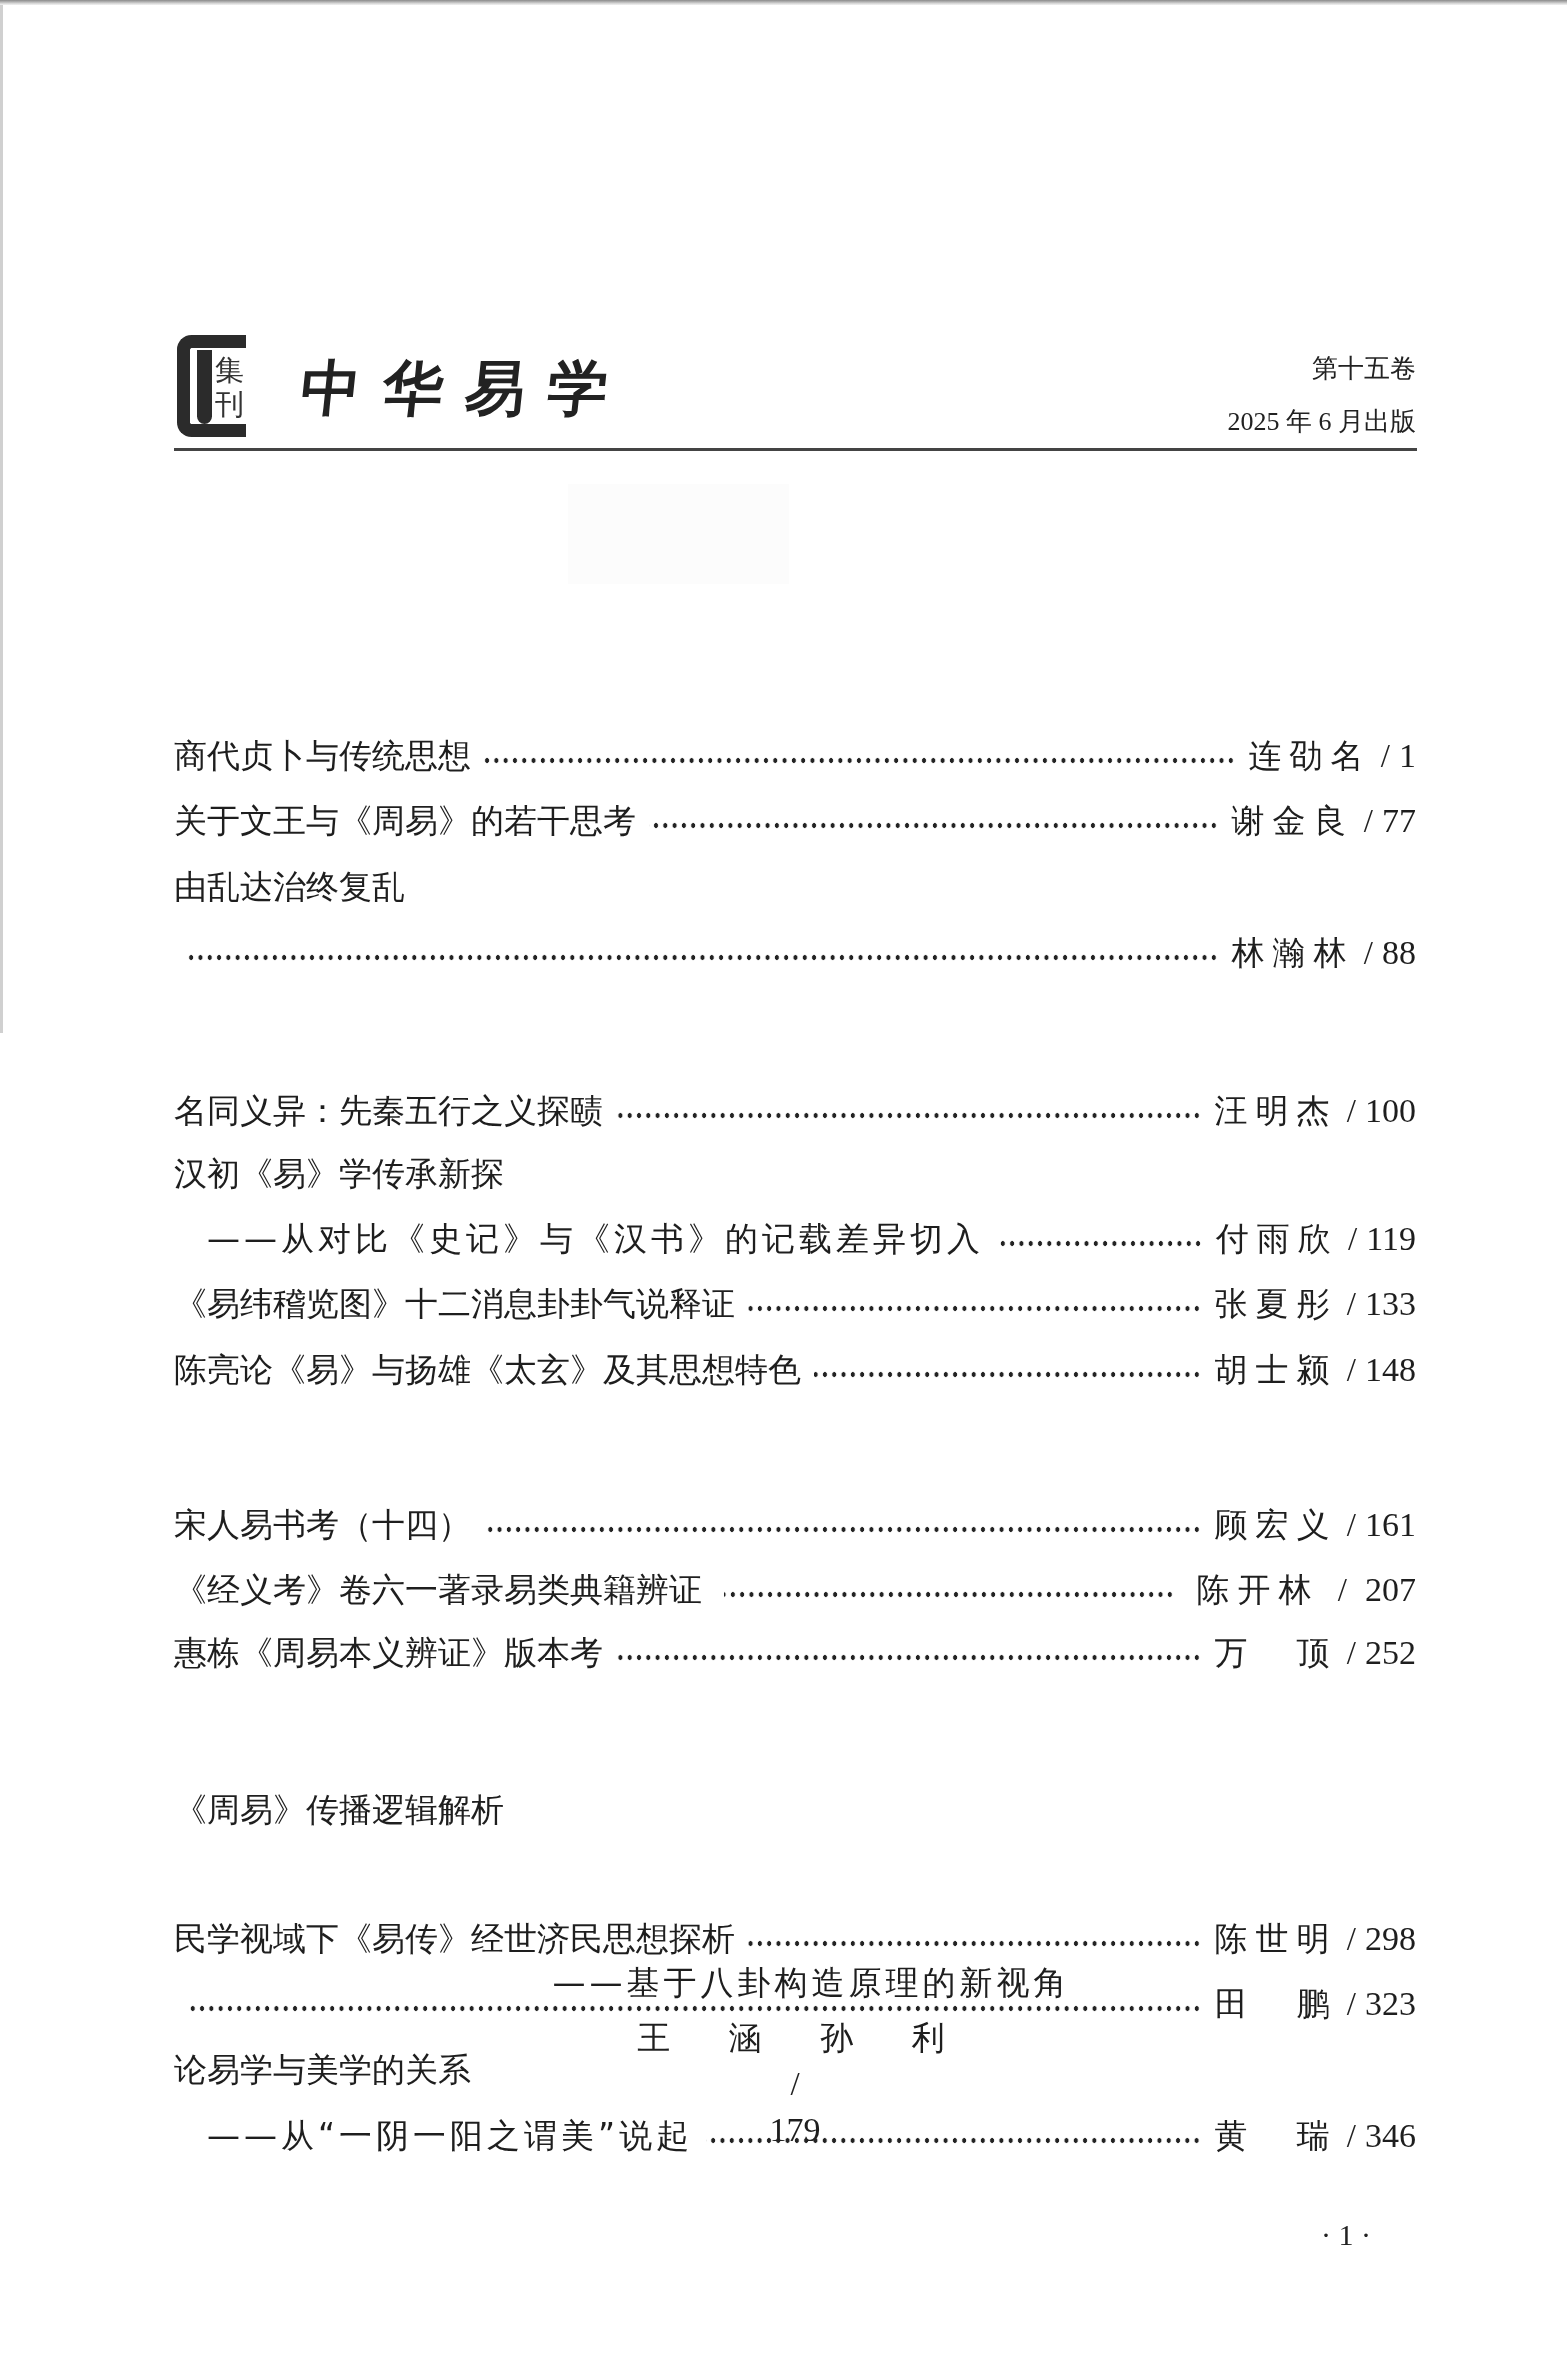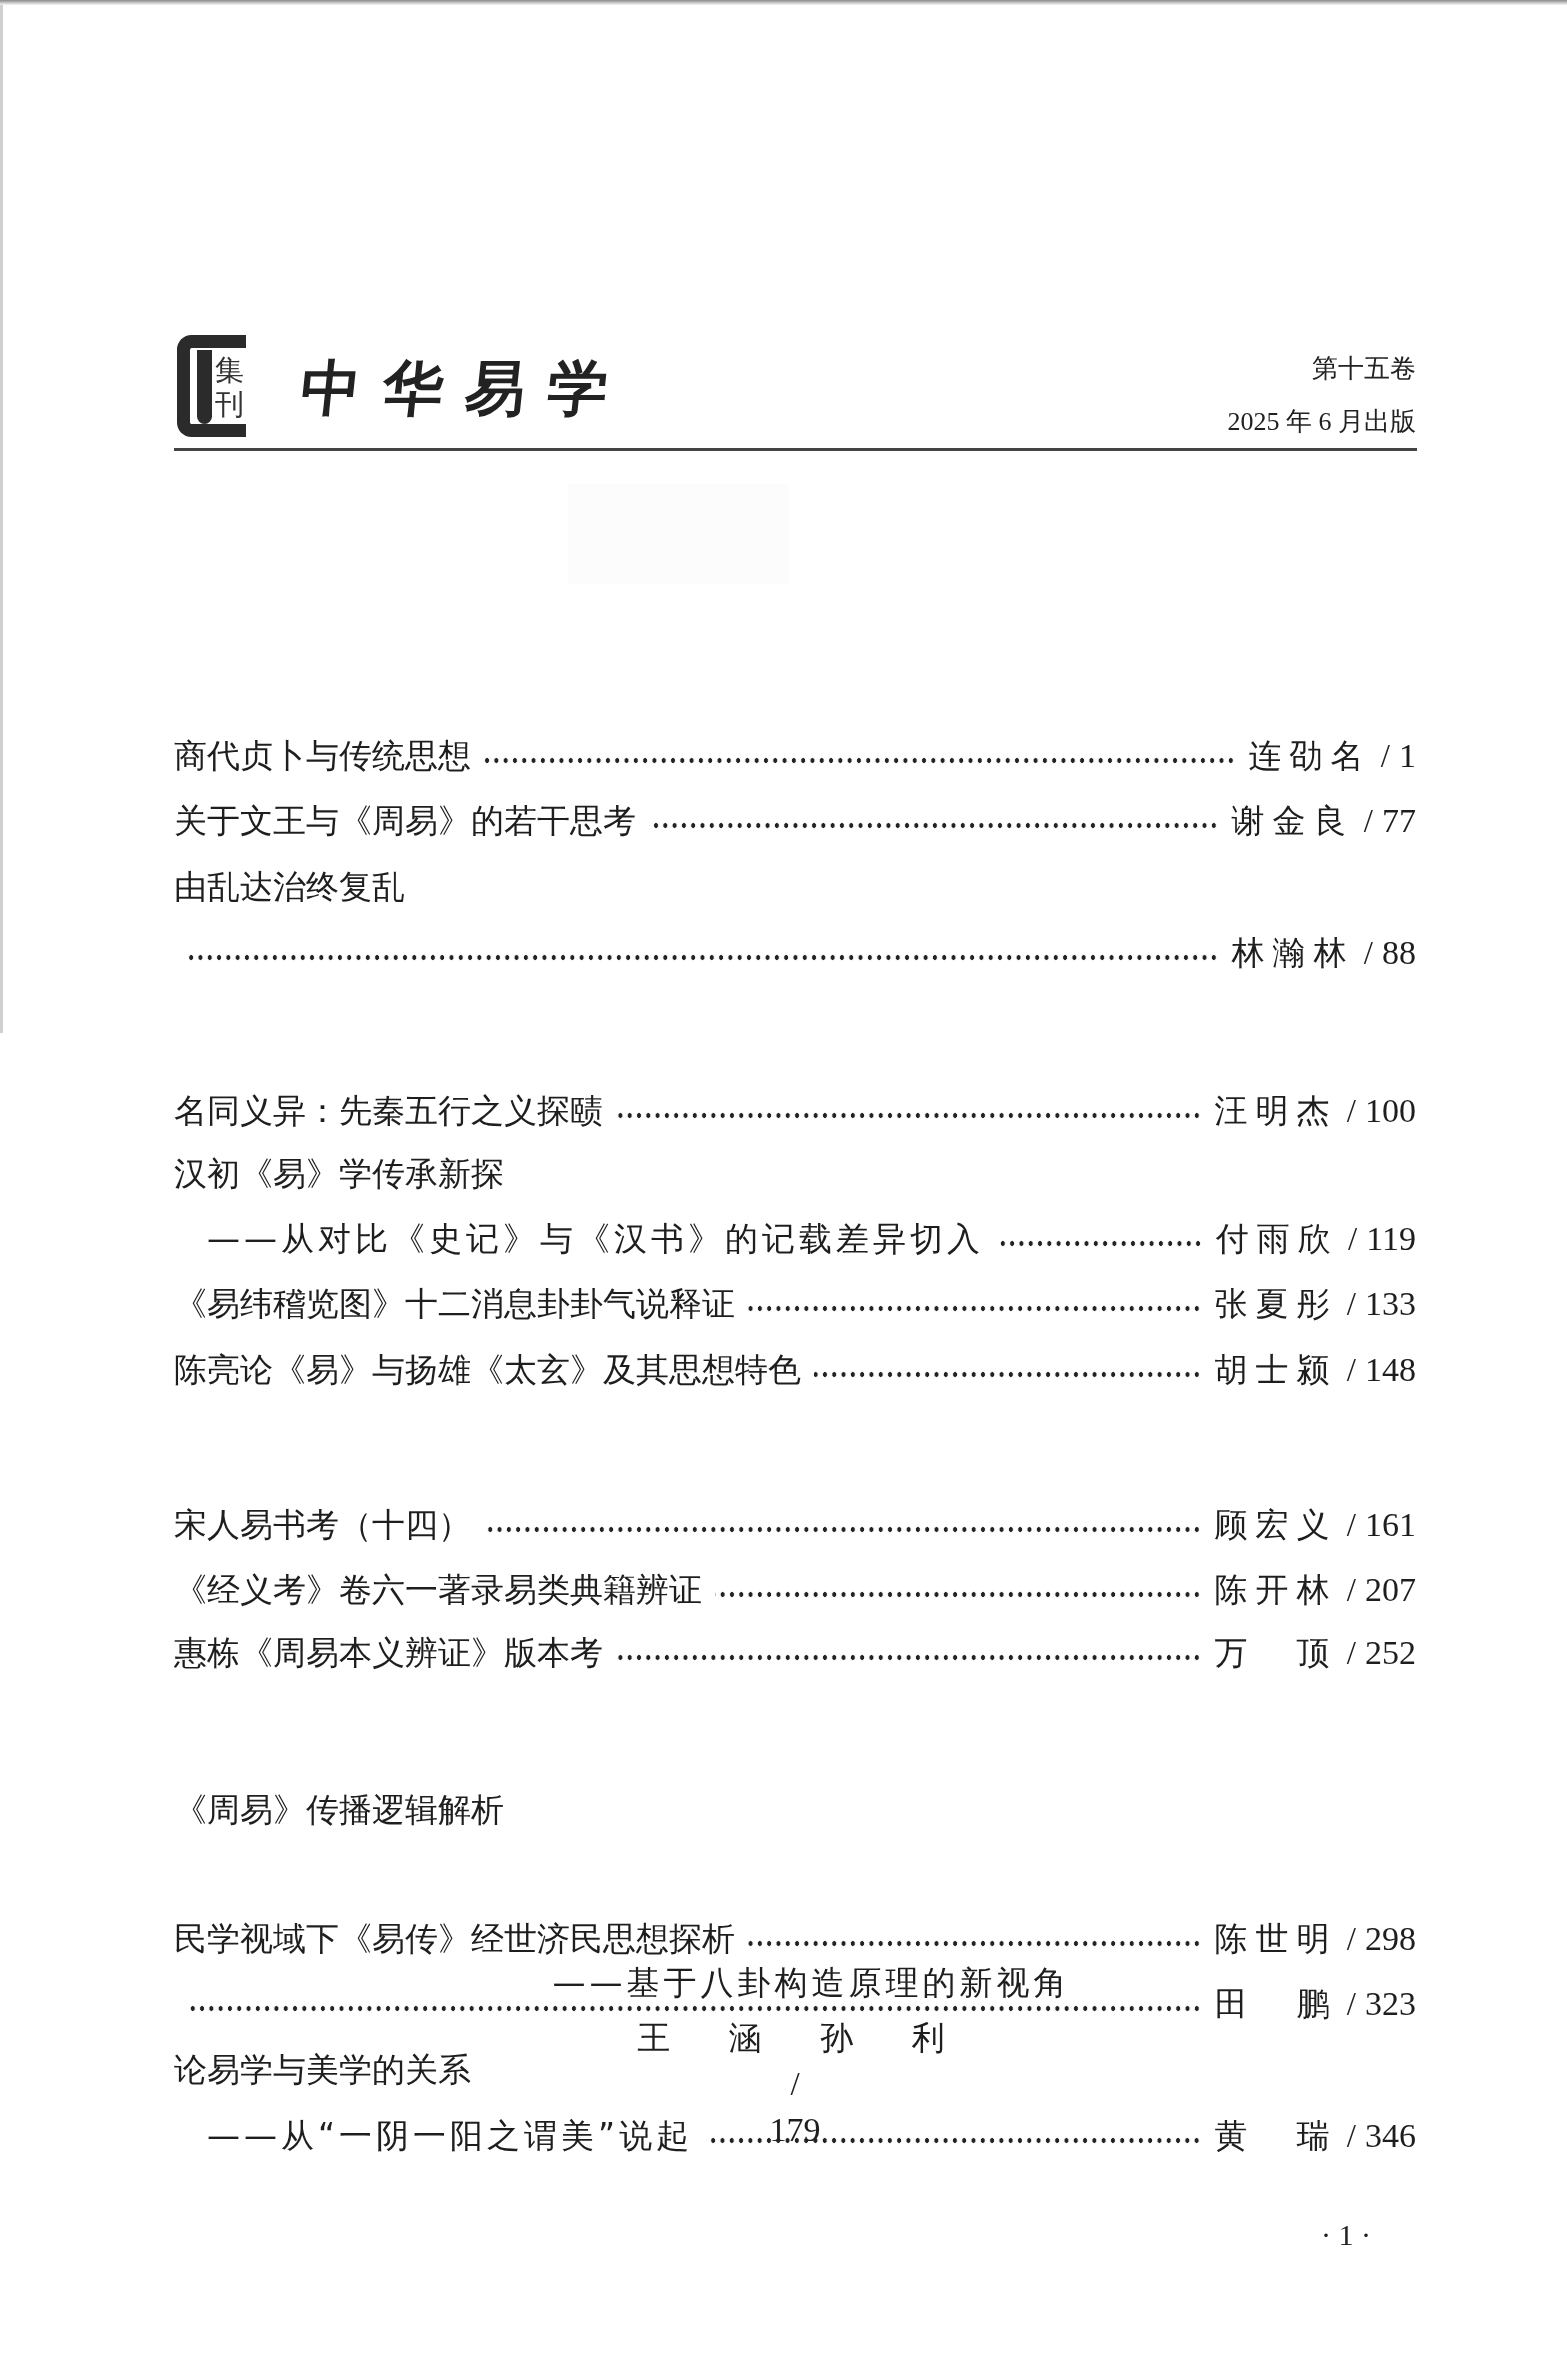--- a/index.html
+++ b/index.html
@@ -169,21 +169,21 @@
       <span class="toc-sep">/</span>
       <span class="toc-page">148</span>
     </div>
     <div class="toc-row" style="top: 1502px;">
       <span class="toc-title">宋人易书考（十四）</span>
       <span class="leader"></span>
       <span class="toc-author">顾宏义</span>
       <span class="toc-sep">/</span>
       <span class="toc-page">161</span>
     </div>
-    <div class="toc-row" style="top: 1567px;">
+    <div class="toc-row" style="top: 1567px; gap: 9px;">
       <span class="toc-title">《经义考》卷六一著录易类典籍辨证</span>
       <span class="leader"></span>
       <span class="toc-author">陈开林</span>
       <span class="toc-sep">/</span>
       <span class="toc-page">207</span>
     </div>
     <div class="toc-row" style="top: 1630px;">
       <span class="toc-title">惠栋《周易本义辨证》版本考</span>
       <span class="leader"></span>
       <span class="toc-author">万　顶</span>

